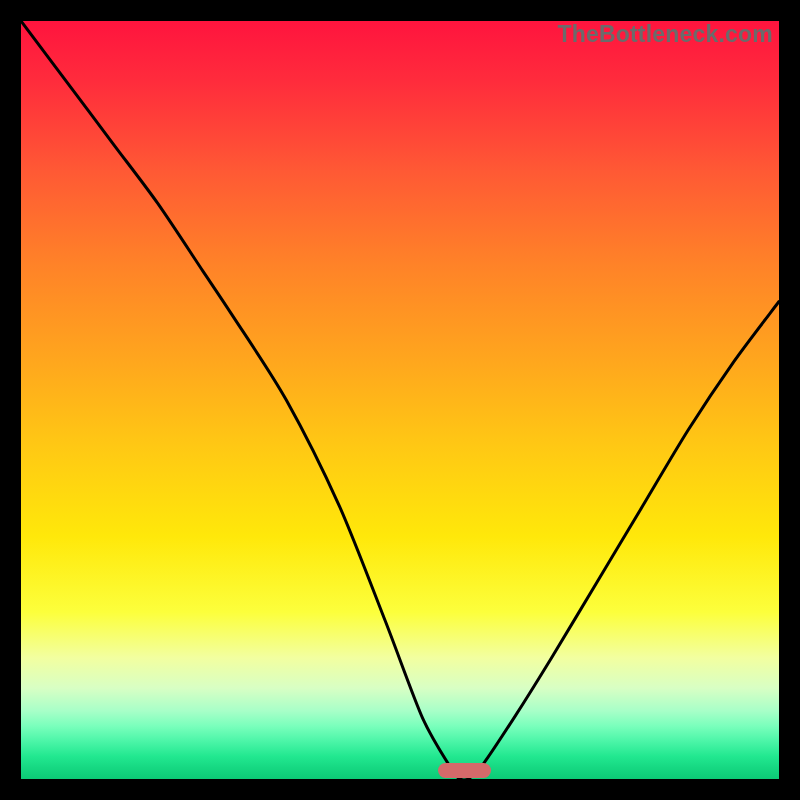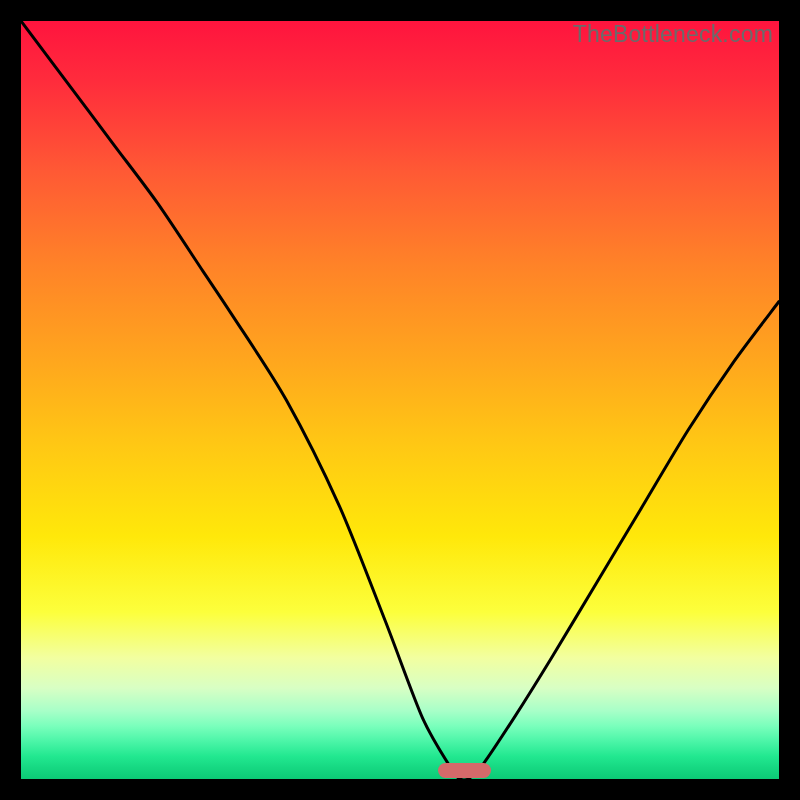--- a/index.html
+++ b/index.html
@@ -41,21 +41,21 @@
       #16d882 98.5%,
       #0cca76 100%
     );
   }
   .watermark {
     position: absolute;
     top: 0px;
     right: 6px;
     color: #6b6b6b;
     font-size: 23px;
-    font-weight: 400;
+    font-weight: 700;
     letter-spacing: 0.2px;
     user-select: none;
   }
   svg.curve {
     position: absolute;
     left: 0;
     top: 0;
     width: 758px;
     height: 758px;
   }

